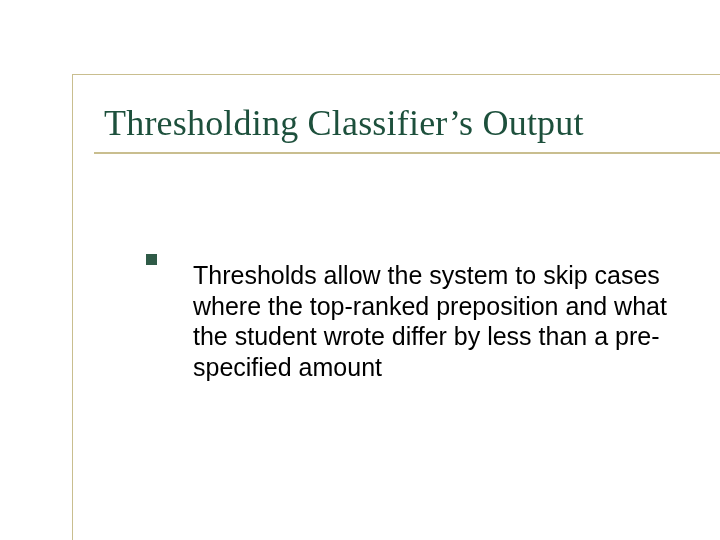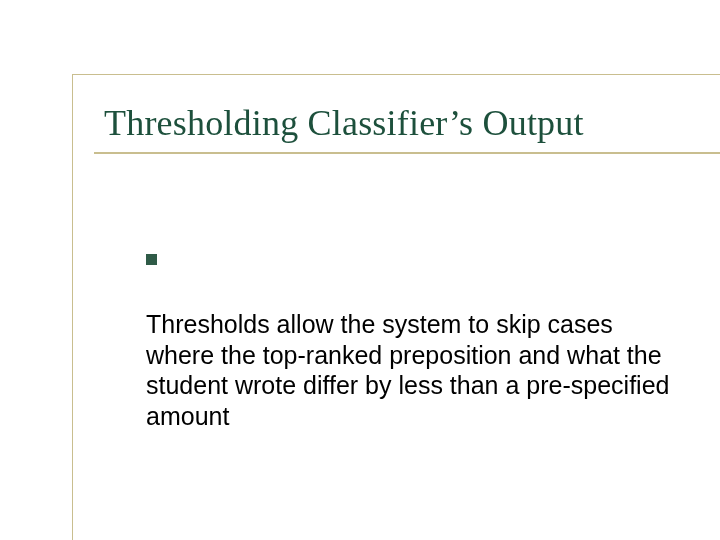--- a/index.html
+++ b/index.html
@@ -53,22 +53,21 @@
       bottom: 2px;
       border-bottom: 2px solid #c9be8f;
       z-index: 0;
     }
     .content {
       padding: 40px 28px 0 36px;
     }
     .bullet-row {
       display: flex;
       align-items: flex-start;
-      gap: 12px;
-      flex-direction: column;
+      gap: 4px;
     }
     .bullet-icon {
       width: 11px;
       height: 11px;
       background: #2f5b47;
       margin-top: 10px;
       flex-shrink: 0;
     }
     .bullet-text {
       font-family: Arial, Helvetica, sans-serif;

